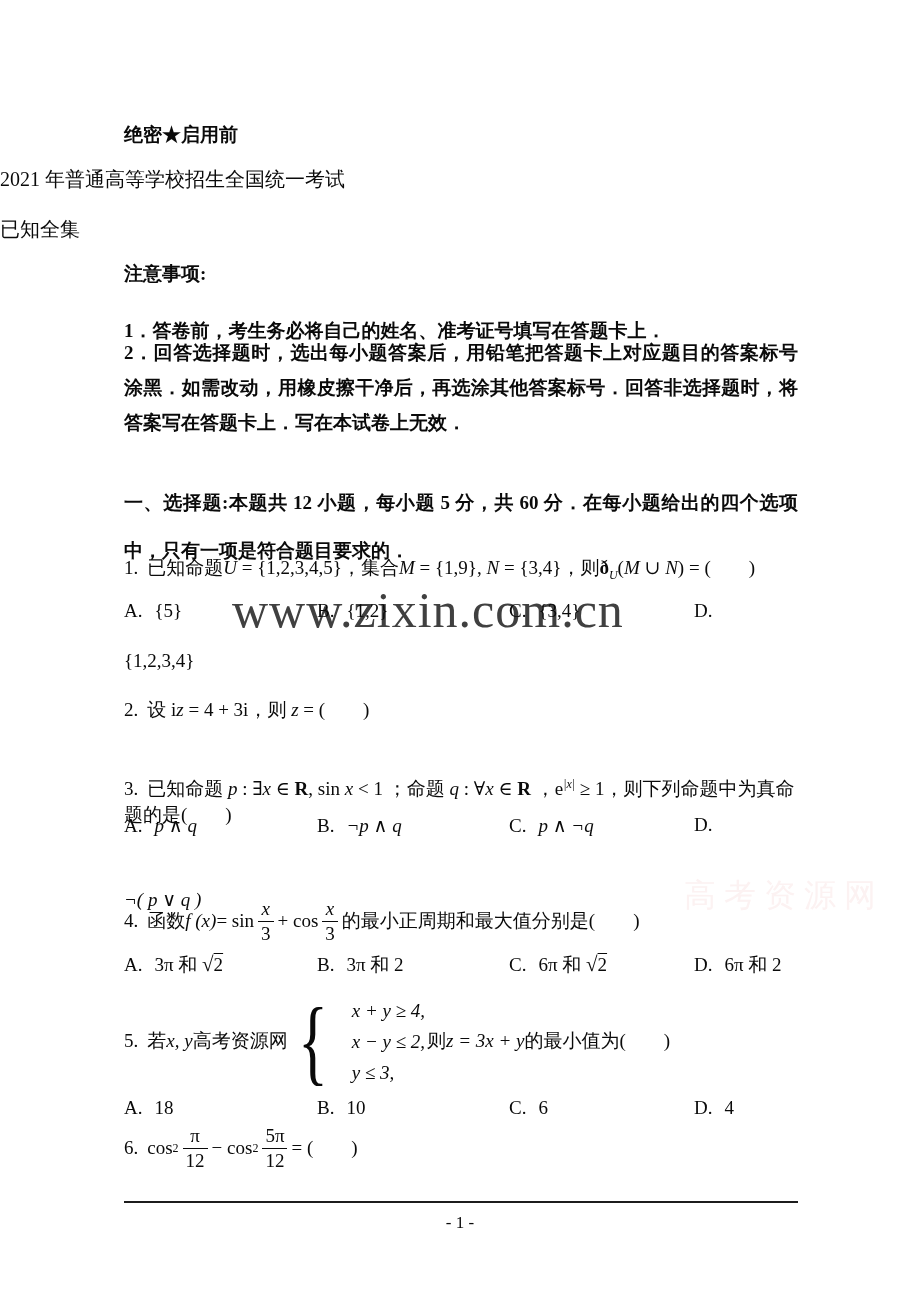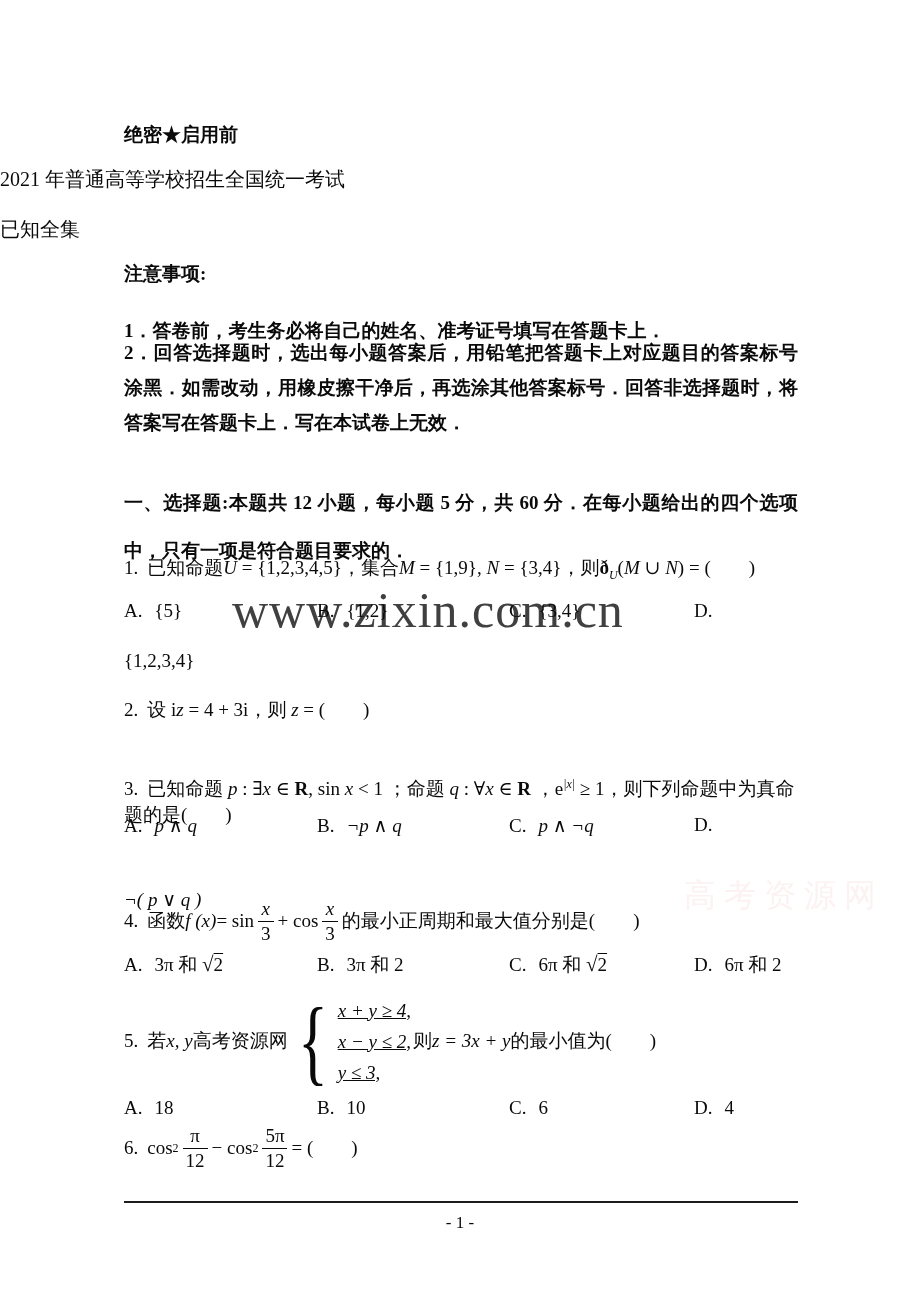--- a/index.html
+++ b/index.html
@@ -25,21 +25,21 @@
   .frac span{display:block;padding:0 3px;}
   .frac .fr-d{border-top:1.5px solid #0a0a0a;}
   sup{font-size:12px;}
   sub{font-size:12px;}
   .sqrt{white-space:nowrap;}
   .sq{font-size:21px;}
   .rad{text-decoration:overline;}
   .comp{font-weight:bold;}
   .cases{display:inline-flex;align-items:center;margin:0 2px;}
   .brace{font-size:96px;line-height:90px;font-weight:400;transform:scaleX(0.65);display:inline-block;}
-  .stack{display:inline-block;text-align:left;margin-left:2px;text-decoration:underline;}
+  .stack{display:inline-block;text-align:left;margin-left:16px;}
   .stack span{display:block;line-height:31px;}
   .rule{position:absolute;left:124px;width:674px;top:1201px;height:2px;background:#1c1c1c;z-index:2;}
   .pagenum{position:absolute;left:0;right:0;top:1213px;text-align:center;font-size:17px;z-index:2;}
   .wm-main{
     position:absolute;left:232px;top:581px;z-index:1;
     font-family:Liberation Serif, serif;
     font-size:50px;color:#404040;letter-spacing:1px;white-space:nowrap;
   }
   .wm-soft{
     position:absolute;left:684px;top:874px;z-index:1;

